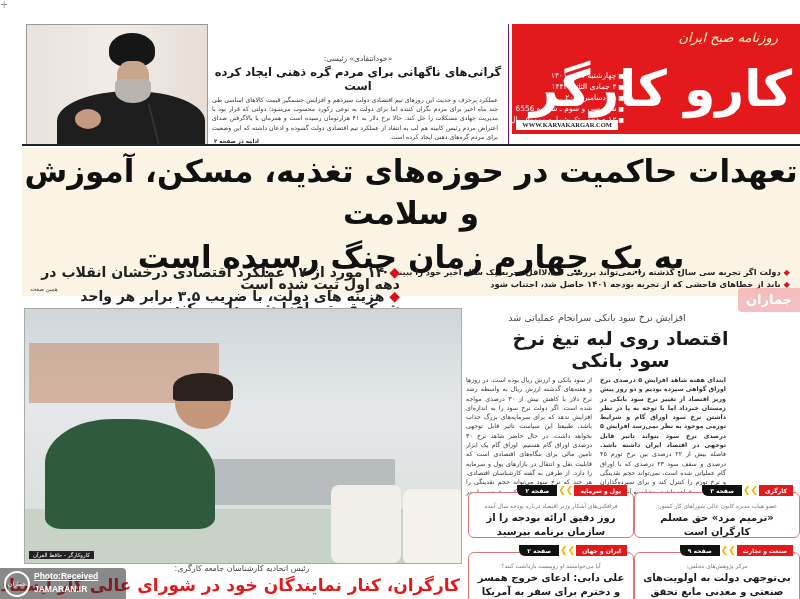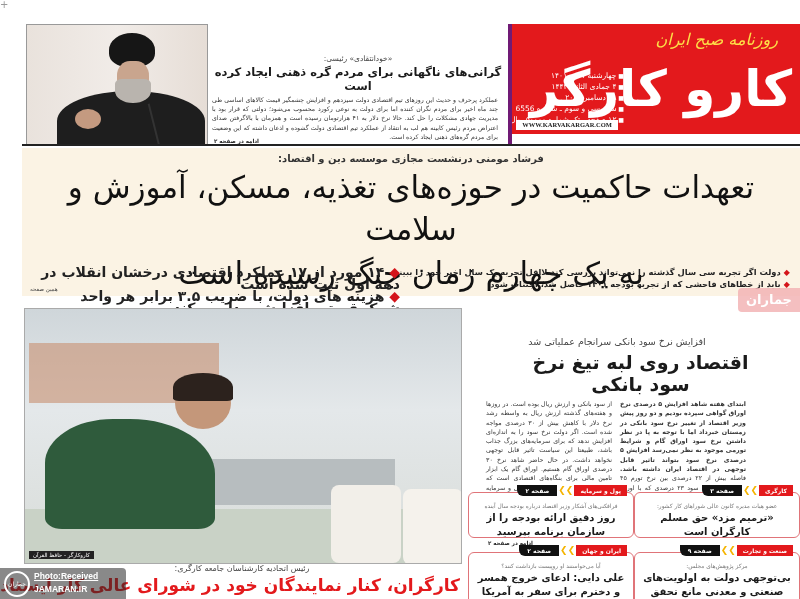--- a/index.html
+++ b/index.html
@@ -4,68 +4,68 @@
 <style>
   html, body { margin:0; padding:0; }
   body {
     width:800px; height:599px; overflow:hidden; background:#ffffff;
     font-family:"DejaVu Sans", sans-serif; position:relative; color:#1a1a1a;
   }
   .page { position:absolute; left:22px; top:22px; width:778px; height:577px; background:#fff; }
 
   
   .masthead { position:absolute; left:490px; top:2px; width:288px; height:110px; background:#e3191c; direction:rtl; overflow:hidden; }
-  .masthead .tagline { position:absolute; right:22px; top:6px; color:#fde047; font-family:"DejaVu Serif", serif; font-style:italic; font-size:16px; }
+  .masthead .tagline { position:absolute; right:22px; top:6px; color:#fef9c3; font-family:"DejaVu Serif", serif; font-style:italic; font-size:13px; }
   .masthead .logo { position:absolute; right:8px; top:28px; color:#fff; font-family:"DejaVu Sans", sans-serif; font-weight:bold; font-size:50px; line-height:74px; letter-spacing:-2px; }
   .masthead .meta { position:absolute; left:4px; top:46px; width:108px; }
   .masthead .meta li { list-style:none; color:#fff; font-size:7.5px; line-height:11px; white-space:nowrap; }
   .masthead .meta li::before { content:"■ "; font-size:6px; }
   .masthead .meta ul { margin:0; padding:0; }
   .masthead .web { position:absolute; left:4px; bottom:4px; width:102px; height:10px; background:#fff; color:#222; font-family:"Liberation Serif", serif; font-weight:bold; font-size:6.5px; text-align:center; line-height:10px; direction:ltr; }
 
   
-  .top-story { position:absolute; left:186px; top:2px; width:300px; height:120px; direction:rtl; border-right:4px solid #701a75; }
+  .top-story { position:absolute; left:186px; top:2px; width:300px; height:120px; direction:rtl; border-right:1px solid #701a75; }
   .top-story .kicker { font-size:7.5px; color:#444; text-align:center; margin-top:30px; }
   .top-story .headline { font-size:11.5px; font-weight:bold; text-align:center; margin-top:2px; }
   .top-story .body { font-family:"DejaVu Serif", serif; font-size:6.2px; line-height:9.2px; color:#333; text-align:justify; padding:2px 10px 0 4px; margin:0; }
   .top-story .cont { position:absolute; left:6px; bottom:0; font-size:5.5px; font-weight:bold; }
   .photo-raisi { position:absolute; left:4px; top:2px; width:180px; height:120px; border:1px solid #999; background:linear-gradient(90deg,#e9e2dc 0%,#f1ece8 50%,#e6ddd6 100%); overflow:hidden; }
   .photo-raisi .turban { position:absolute; left:82px; top:8px; width:46px; height:34px; background:#161616; border-radius:50% 50% 40% 40%; }
   .photo-raisi .face { position:absolute; left:90px; top:36px; width:32px; height:36px; background:#c9a58e; border-radius:40% 40% 50% 50%; }
   .photo-raisi .beard { position:absolute; left:88px; top:54px; width:36px; height:24px; background:#b9b4ae; border-radius:20% 20% 50% 50%; }
   .photo-raisi .robe { position:absolute; left:30px; top:66px; width:148px; height:60px; background:#1e1e1e; border-radius:50% 50% 0 0; }
   .photo-raisi .hand { position:absolute; left:48px; top:84px; width:26px; height:20px; background:#c49a80; border-radius:50%; }
   .photo-raisi .mic { position:absolute; left:126px; top:78px; width:2px; height:44px; background:#333; transform:rotate(-14deg); }
 
   .rule { position:absolute; left:0; width:778px; height:2px; background:#222; }
 
   
   .lead { position:absolute; left:0; top:126px; width:778px; height:148px; background:#fbf3e4; direction:rtl; }
   .lead .kicker { text-align:center; font-size:10px; font-weight:bold; color:#333; padding-top:5px; }
-  .lead .headline { text-align:center; font-size:31px; font-weight:normal; line-height:42px; color:#111; letter-spacing:-0.5px; margin-top:2px; }
+  .lead .headline { text-align:center; font-size:31px; font-weight:bold; line-height:42px; color:#111; letter-spacing:-0.5px; margin-top:2px; }
   .bullets-r { position:absolute; right:10px; top:118px; width:400px; font-size:8.3px; font-weight:bold; line-height:12px; color:#222; }
   .bullets-l { position:absolute; right:400px; top:118px; width:360px; font-size:14px; font-weight:bold; line-height:12px; color:#222; }
   .bullet::before { content:"◆ "; color:#d4141a; }
   .lead .credit { position:absolute; left:8px; bottom:4px; font-size:5.5px; color:#444; }
 
   
   .photo-factory { position:absolute; left:2px; top:286px; width:436px; height:254px; border:1px solid #aaa; overflow:hidden; background:linear-gradient(180deg,#cfd6da 0%,#e4e8ea 40%,#d8dcd8 100%); }
   .photo-factory .bg-red { position:absolute; left:4px; top:34px; width:190px; height:60px; background:#c8906f; opacity:.6; }
   .photo-factory .machine { position:absolute; left:160px; top:150px; width:210px; height:46px; background:#b7bdbf; }
   .photo-factory .bed { position:absolute; left:0; top:200px; width:436px; height:56px; background:#c9d2c6; }
   .photo-factory .worker-shirt { position:absolute; left:20px; top:110px; width:170px; height:110px; background:#2f5b3c; border-radius:40% 50% 10% 10%; }
   .photo-factory .worker-head { position:absolute; left:150px; top:68px; width:56px; height:52px; background:#c4977a; border-radius:50%; }
   .photo-factory .worker-hair { position:absolute; left:148px; top:64px; width:60px; height:28px; background:#2c221d; border-radius:50% 50% 10% 10%; }
   .photo-factory .spool1 { position:absolute; left:306px; top:176px; width:70px; height:78px; background:#f2efe9; border-radius:8px; }
   .photo-factory .spool2 { position:absolute; left:378px; top:180px; width:60px; height:76px; background:#f5f2ec; border-radius:8px; }
   .photo-factory .spool3 { position:absolute; left:32px; top:136px; width:34px; height:36px; background:#f1eee8; border-radius:6px; }
   .photo-factory .caption { position:absolute; left:4px; bottom:4px; background:#222; color:#fff; font-size:5.5px; padding:1px 4px; direction:rtl; }
 
   
-  .bank { position:absolute; left:460px; top:286px; width:270px; direction:rtl;margin-top:24px; }
+  .bank { position:absolute; left:440px; top:286px; width:270px; direction:rtl; }
   .bank .kicker { text-align:center; font-size:9.5px; color:#444; margin-top:4px; }
   .bank .headline { text-align:center; font-size:19px; font-weight:bold; margin-top:4px;padding-left:47px; }
   .bank .cols { display:flex; gap:8px; padding:4px 6px 0 4px; }
   .bank .col { flex:1; font-family:"DejaVu Serif", serif; font-size:6.3px; line-height:9.3px; color:#333; text-align:justify; margin:0; }
   .bank .col b { font-family:"DejaVu Sans", sans-serif; }
   .bank .cont { font-size:5.5px; font-weight:bold; text-align:left; padding-left:6px; margin-top:2px; }
 
   
   .teaser { position:absolute; width:164px; border:1px solid #e07479; border-radius:6px; background:#fff; direction:rtl; }
   .teaser .tab { position:absolute; top:-8px; right:6px; display:flex; height:11px; font-size:6px; font-weight:bold; }
@@ -121,21 +121,20 @@
     <div class="turban"></div>
     <div class="face"></div>
     <div class="beard"></div>
     <div class="hand"></div>
     <div class="mic"></div>
   </div>
 
   <div class="rule" style="top:122px;"></div>
 
   <div class="lead">
-    <div class="kicker">فرشاد مومنی درنشست مجازی موسسه دین و اقتصاد:</div>
     <div class="headline">تعهدات حاکمیت در حوزه‌های تغذیه، مسکن، آموزش و سلامت</div>
     <div class="headline">به یک چهارم زمان جنگ رسیده است</div>
     <div class="bullets-r">
       <div class="bullet">دولت اگر تجربه سی سال گذشته را نمی‌تواند بررسی کند،لااقل تجربه یک سال اخیر خود را ببیند</div>
       <div class="bullet">باید از خطاهای فاحشی که از تجربه بودجه ۱۴۰۱ حاصل شد، اجتناب شود</div>
     </div>
     <div class="bullets-l">
       <div class="bullet">۱۴ مورد از ۱۷ عملکرد اقتصادی درخشان انقلاب در دهه اول ثبت شده است</div>
       <div class="bullet">هزینه های دولت، با ضریب ۳.۵ برابر هر واحد شوک قیمتی افزایش پیدا می کند</div>
     </div>

